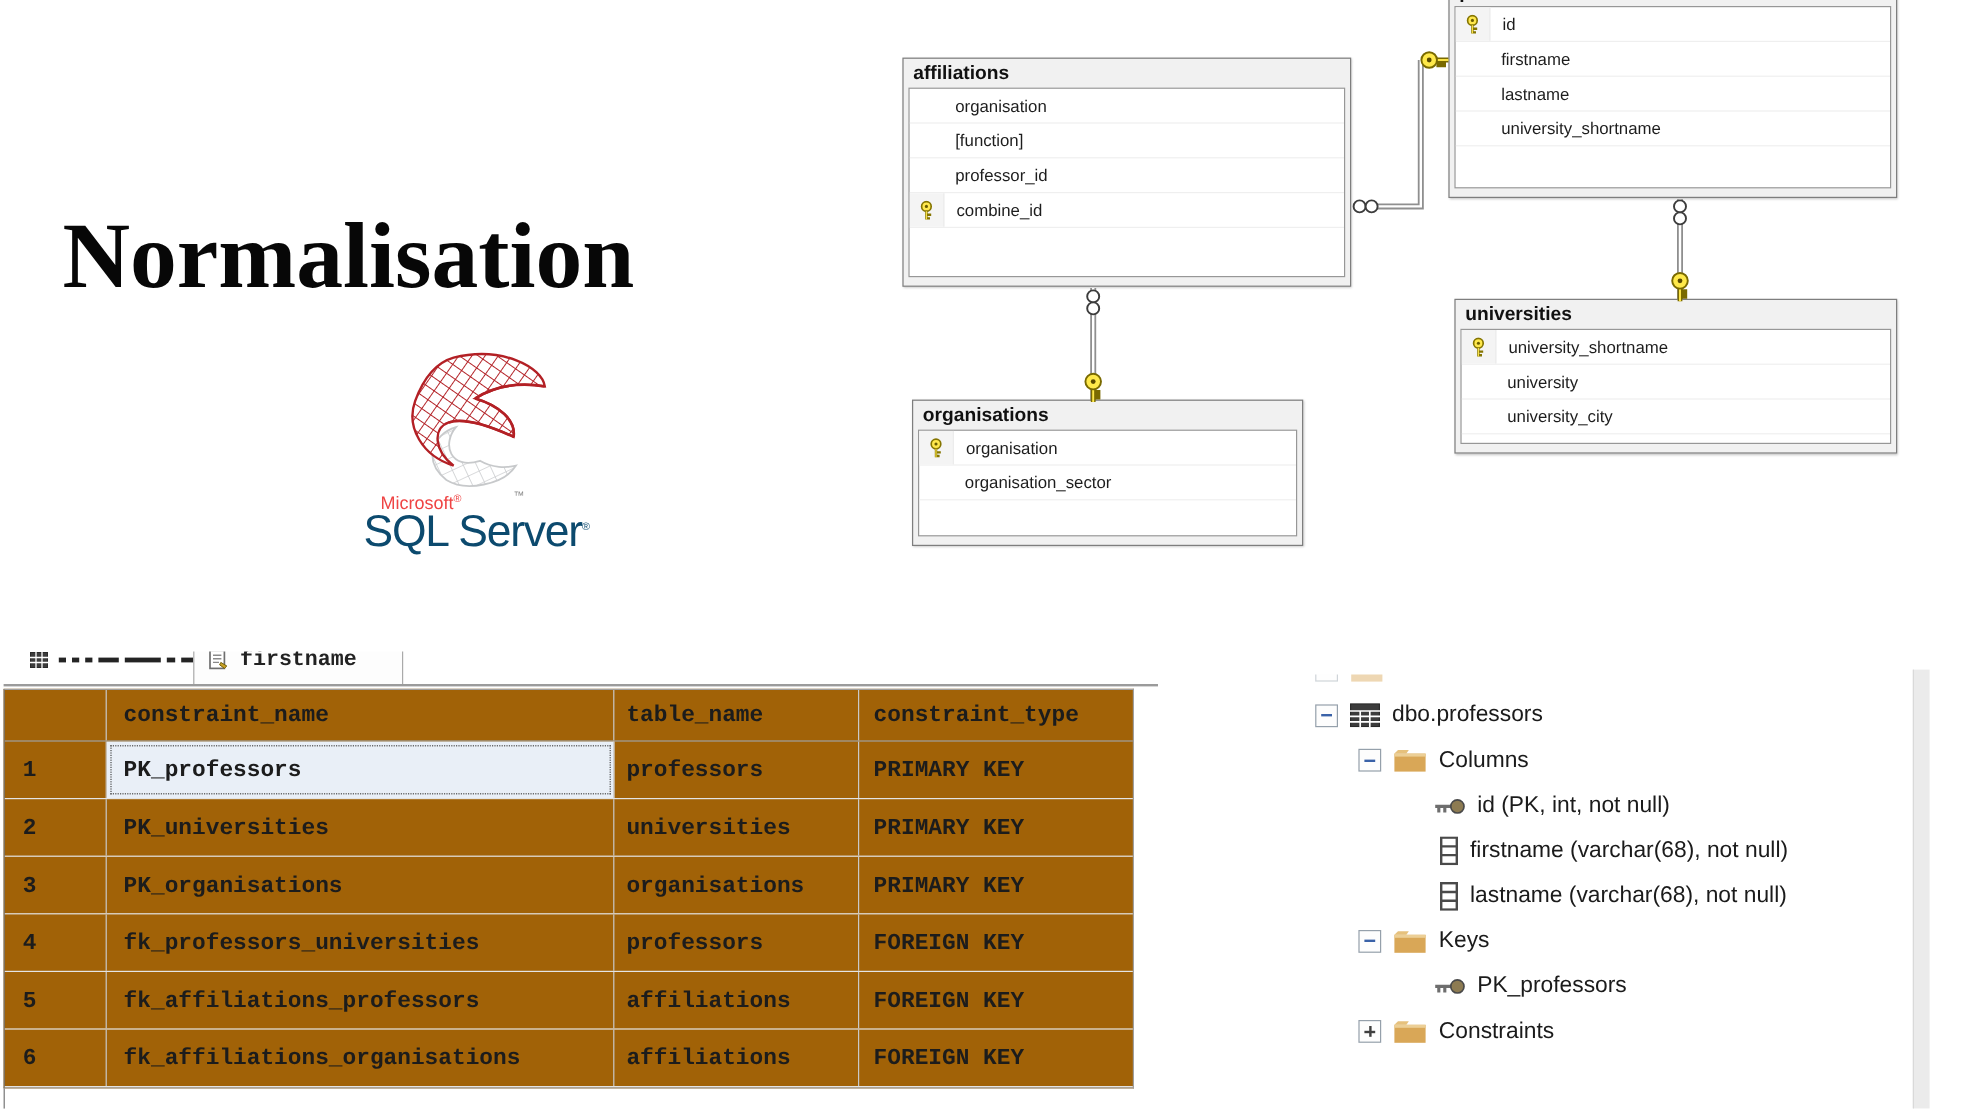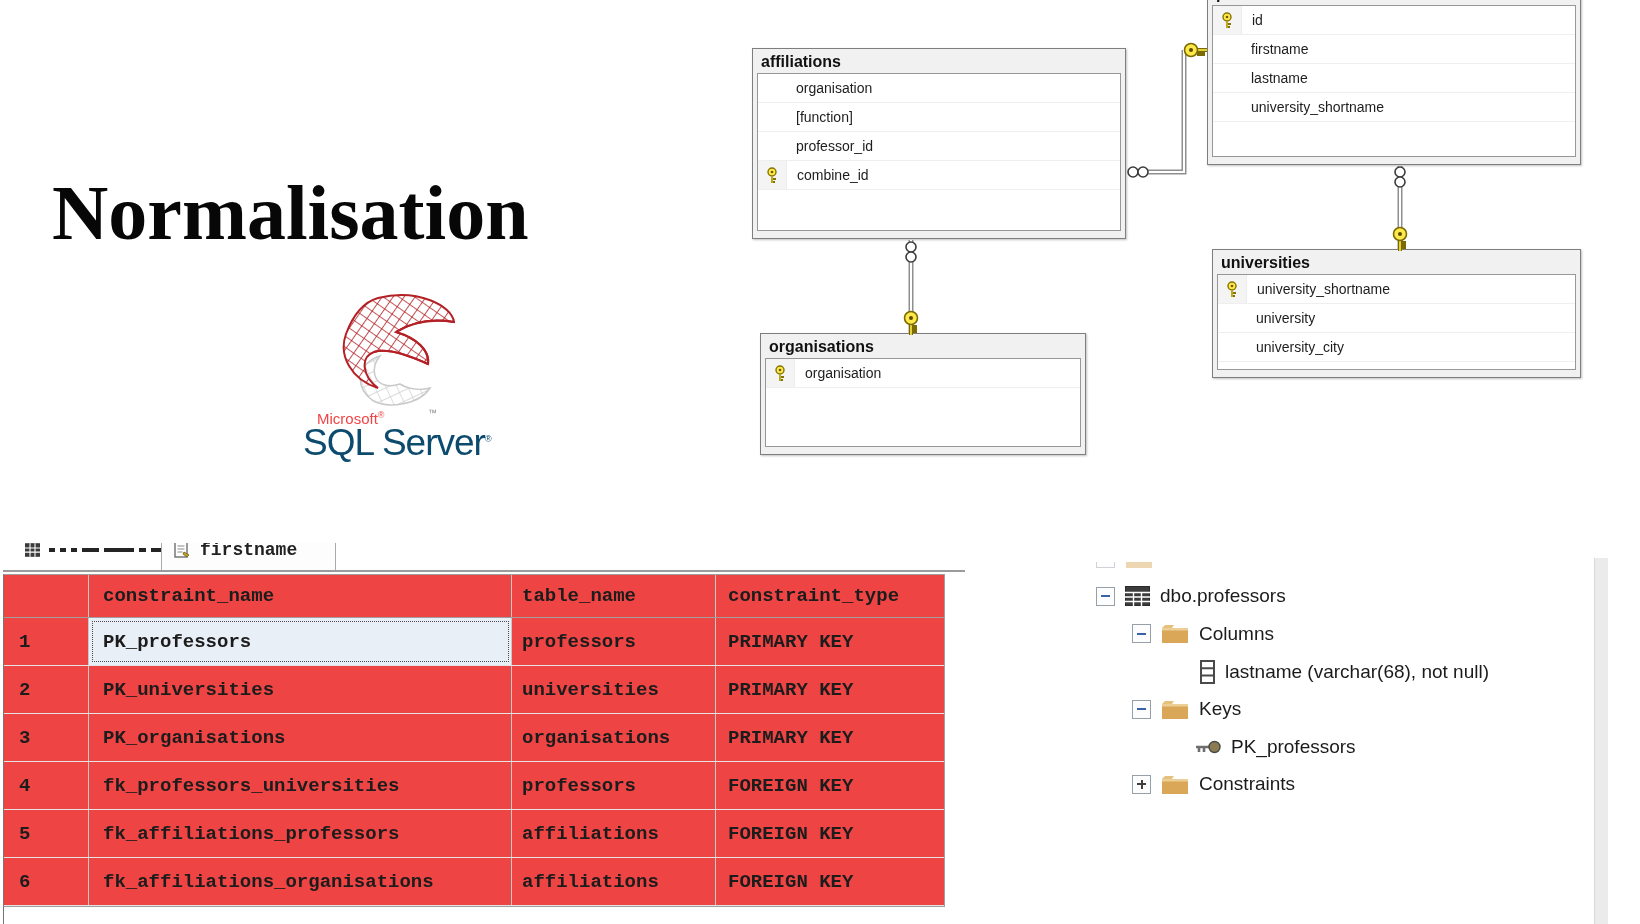--- a/index.html
+++ b/index.html
@@ -39,21 +39,21 @@
   .tab{height:40px;margin-top:-14px;display:flex;align-items:center;box-sizing:border-box;}
   .tab.results{width:158px;padding-left:22px;gap:9px;}
   .tab.messages{width:175px;border-left:1px solid #aaa;border-right:1px solid #aaa;
     background:#fdfdfd;padding-left:12px;gap:9px;}
   .tab-label{font-family:"Liberation Mono",monospace;font-size:18px;font-weight:bold;color:#222;}
   .dashrow{display:flex;gap:5px;align-items:center;}
   .dashrow i{display:block;height:4px;background:#242424;}
 
   .grid{position:absolute;left:3px;top:574px;width:942px;
     font-family:"Liberation Mono",monospace;font-weight:bold;color:#1c1c1c;}
-  .grid-table{border:1px solid #9f9f9f;border-left:1px solid #767676;background:#ef4444;}
+  .grid-table{border:1px solid #9f9f9f;border-left:1px solid #767676;background:#a16207;}
   .grow{display:grid;grid-template-columns:85px 423px 204px 230px;}
   .grow.header{height:42px;border-bottom:1px solid #9f9f9f;}
   .grow.r{height:47px;border-bottom:1px solid #e4e4e4;}
   .gcell{display:flex;align-items:center;border-right:1px solid #c9c9c9;font-size:19px;
     white-space:nowrap;overflow:hidden;box-sizing:border-box;}
   .gcell:last-child{border-right:none;}
   .gcell.c0{padding-left:15px;}
   .gcell.c1{padding-left:14px;}
   .gcell.c2{padding-left:10px;}
   .gcell.c3{padding-left:12px;}
@@ -193,20 +193,24 @@
         <span class="er-keycell haskey">
           <svg width="13" height="17" viewBox="0 0 13 17">
               <circle cx="6" cy="5" r="4" fill="#ffe84c" stroke="#857500" stroke-width="1.4"></circle>
               <circle cx="6" cy="5" r="1.3" fill="#6b5d00"></circle>
               <path d="M6 9 V16 M6 12 h4 M6 15 h3" stroke="#857500" stroke-width="2"></path>
               <path d="M6 9 V16" stroke="#ffe84c" stroke-width="0.9"></path>
             </svg>
         </span>
         <span class="er-colname">organisation</span>
       </div>
+      <div class="er-row">
+        <span class="er-keycell"></span>
+        <span class="er-colname">organisation_sector</span>
+      </div>
     </div>
   </div>
 
   <svg class="connectors" width="1640" height="500">
 
     <g>
       <path d="M1128,172 H1184 V50" fill="none" stroke="#8f8f8f" stroke-width="5"></path>
       <path d="M1128,172 H1184 V50" fill="none" stroke="#ffffff" stroke-width="2"></path>
       <circle cx="1133" cy="172" r="5" fill="#fff" stroke="#3c3c3c" stroke-width="1.6"></circle>
       <circle cx="1143" cy="172" r="5" fill="#fff" stroke="#3c3c3c" stroke-width="1.6"></circle>
@@ -344,21 +348,37 @@
           <span class="minus"></span>
         </span>
       <svg width="28" height="21" viewBox="0 0 28 21">
           <path d="M1,5 h10 l2,-3 h-9 z" fill="#e6c17c"></path>
           <rect x="1" y="5" width="26" height="15" fill="#d9a757"></rect>
           <rect x="1" y="5" width="26" height="2.5" fill="#eccf96"></rect>
         </svg>
       <span>Columns</span>
     </div>
 
-
+    <div class="trow">
+      <span class="spacer" style="width:106px"></span>
+      <svg width="27" height="14" viewBox="0 0 27 14">
+        <path d="M2,7 h14 M5,7 v5 M10,7 v5" stroke="#6e6e6e" stroke-width="2.6"></path>
+        <circle cx="20.5" cy="7" r="5.5" fill="#8d7b52" stroke="#4a4a4a" stroke-width="1.4"></circle>
+      </svg>
+      <span>id (PK, int, not null)</span>
+    </div>
+
+    <div class="trow">
+      <span class="spacer" style="width:112px"></span>
+      <svg width="15" height="24" viewBox="0 0 15 24">
+        <rect x="1" y="1" width="13" height="22" fill="#fff" stroke="#4a4a4a" stroke-width="2"></rect>
+        <path d="M1,8.3 h13 M1,15.6 h13" stroke="#4a4a4a" stroke-width="2"></path>
+      </svg>
+      <span>firstname (varchar(68), not null)</span>
+    </div>
 
     <div class="trow">
       <span class="spacer" style="width:112px"></span>
       <svg width="15" height="24" viewBox="0 0 15 24">
         <rect x="1" y="1" width="13" height="22" fill="#fff" stroke="#4a4a4a" stroke-width="2"></rect>
         <path d="M1,8.3 h13 M1,15.6 h13" stroke="#4a4a4a" stroke-width="2"></path>
       </svg>
       <span>lastname (varchar(68), not null)</span>
     </div>
 

